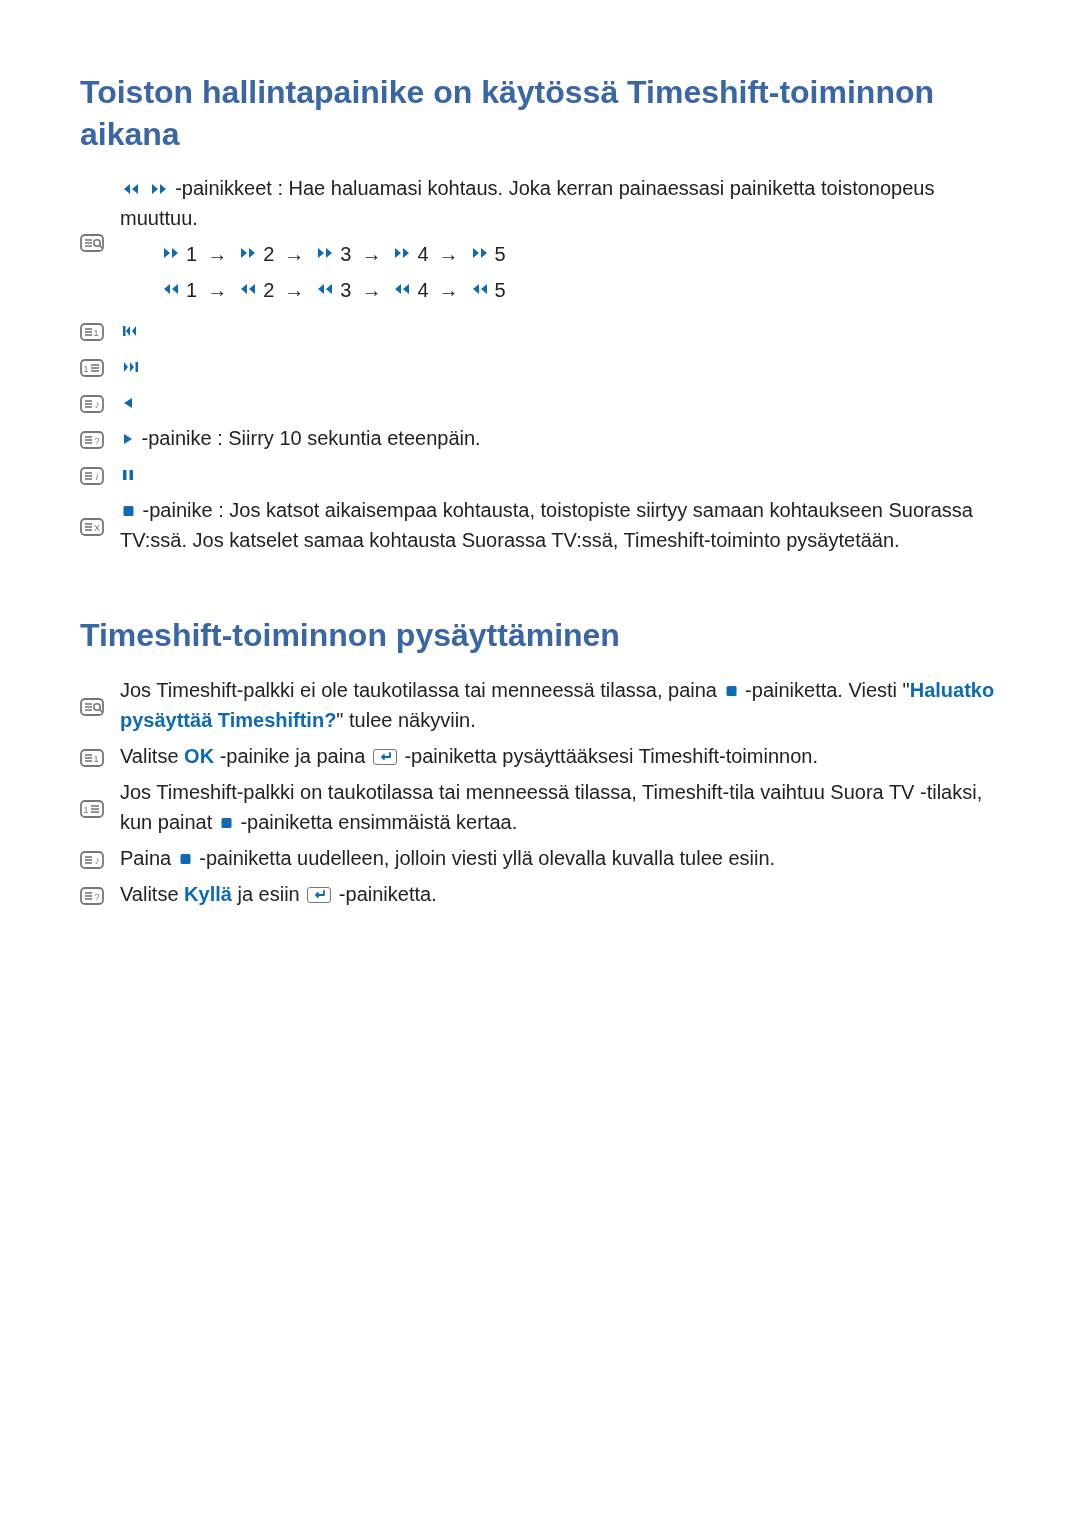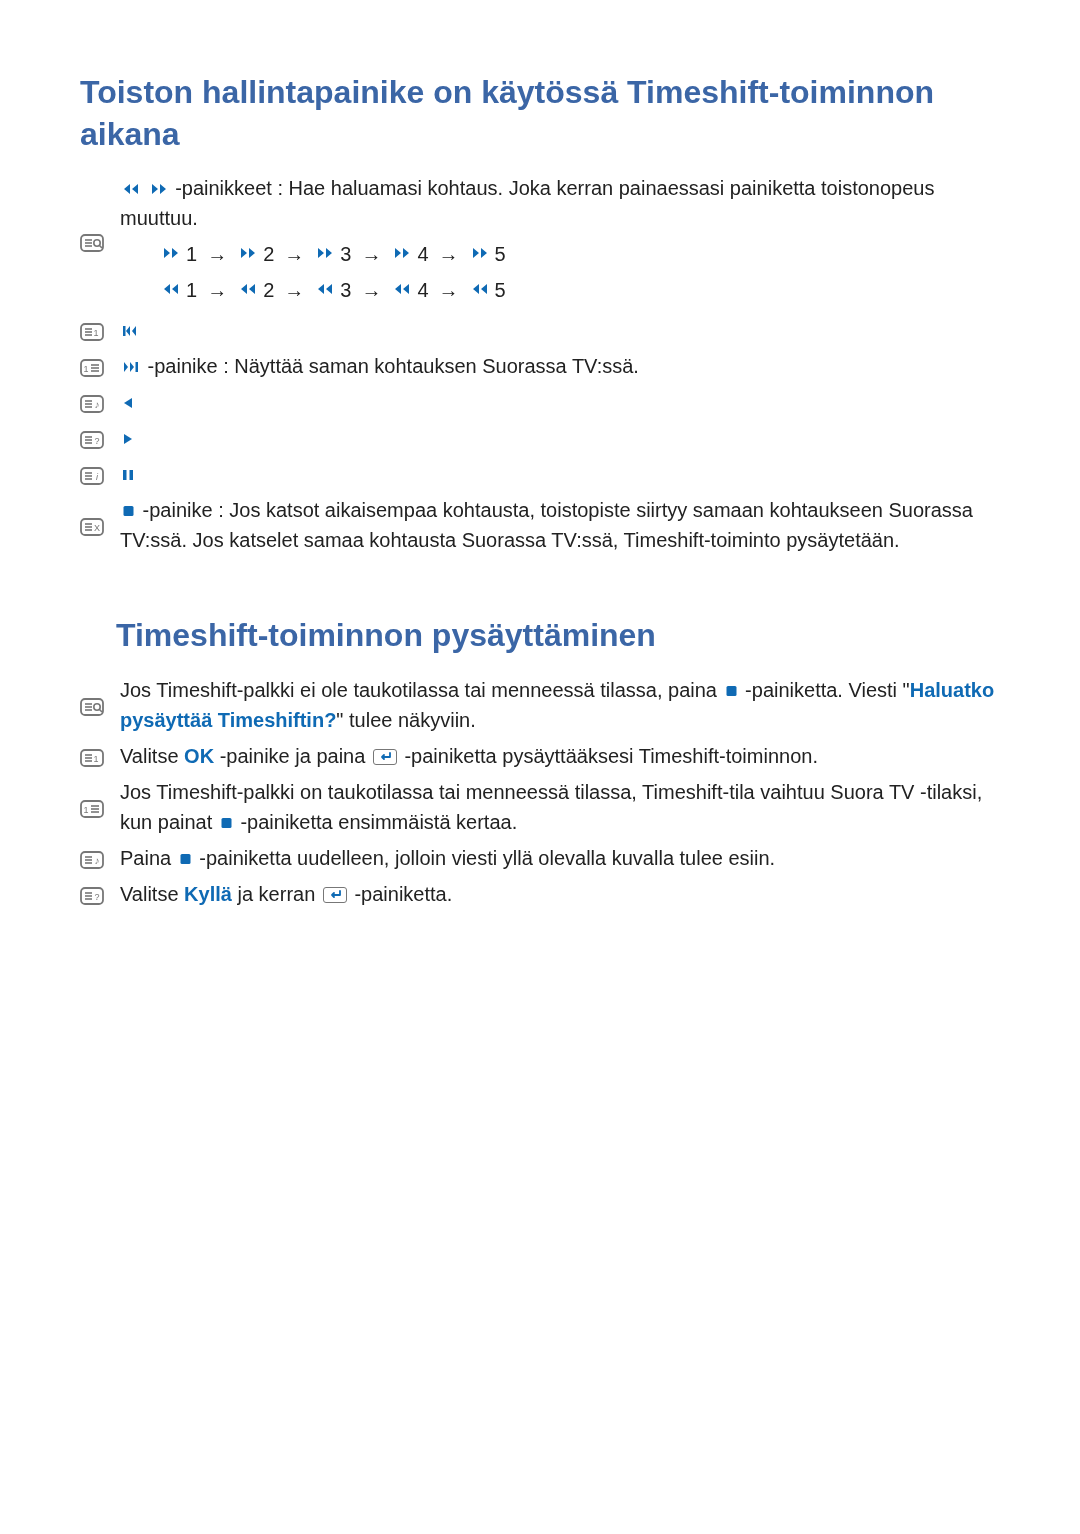--- a/index.html
+++ b/index.html
@@ -17,21 +17,21 @@
     box-sizing: border-box;
     padding: 72px 72px 72px 80px;
   }
   h2.section-title {
     margin: 0 0 18px 0;
     font-size: 32px;
     font-weight: 700;
     color: #3b66a6;
     line-height: 1.3;
   }
-  h2.section-title.second { margin-top: 60px; margin-left: 36px; }
+  h2.section-title.second { margin-top: 60px; }
   .item {
     display: flex;
     align-items: center;
     margin: 6px 0;
   }
   .bullet {
     flex: 0 0 40px;
     width: 40px;
     display: flex;
     align-items: flex-start;
@@ -213,21 +213,20 @@
         <line x1="11" y1="14" x2="19" y2="14" stroke="#777" stroke-width="1.6"></line>
       </svg>
     </span>
     <div class="body">
       <span class="icon-inline">
         <svg width="18" height="14" viewBox="0 0 18 14">
             <path d="M2 2 L6 7 L2 12 Z M8 2 L12 7 L8 12 Z" fill="#0f6ab4"></path>
             <rect x="13.5" y="2" width="2.5" height="10" fill="#0f6ab4"></rect>
           </svg>
       </span>
-      <span> -painike : Näyttää saman kohtauksen Suorassa TV:ssä.</span>
     </div>
   </div>
 
   <div class="item">
     <span class="bullet">
       <svg width="24" height="22" viewBox="0 0 24 22">
           <use href="#listbox-path"></use>
           <text x="17" y="15" font-size="10" fill="#777" font-family="Arial" text-anchor="middle">♪</text>
         </svg>
     </span>
@@ -246,20 +245,21 @@
           <use href="#listbox-path"></use>
           <text x="17" y="15" font-size="9" fill="#777" font-family="Arial" text-anchor="middle">?</text>
         </svg>
     </span>
     <div class="body">
       <span class="icon-inline">
         <svg width="12" height="14" viewBox="0 0 12 14">
             <path d="M2 2 L10 7 L2 12 Z" fill="#0f6ab4"></path>
           </svg>
       </span>
+      <span> -painike : Siirry 10 sekuntia eteenpäin.</span>
     </div>
   </div>
 
   <div class="item">
     <span class="bullet">
       <svg width="24" height="22" viewBox="0 0 24 22">
           <use href="#listbox-path"></use>
           <text x="17" y="15" font-size="9" fill="#777" font-family="Arial" text-anchor="middle" font-style="italic">i</text>
         </svg>
     </span>
@@ -369,21 +369,21 @@
   </div>
 
   <div class="item">
     <span class="bullet">
       <svg width="24" height="22" viewBox="0 0 24 22">
           <use href="#listbox-path"></use>
           <text x="17" y="15" font-size="9" fill="#777" font-family="Arial" text-anchor="middle">?</text>
         </svg>
     </span>
     <div class="body">
-      <span>Valitse </span><span class="blue">Kyllä</span><span> ja kerran </span>
+      <span>Valitse </span><span class="blue">Kyllä</span><span> ja esiin </span>
       <span class="icon-inline enter-box">
         <svg width="14" height="12" viewBox="0 0 14 12">
             <path d="M12 2 V6 H4 M4 6 L6 4 M4 6 L6 8" fill="none" stroke="#0f6ab4" stroke-width="1.8" stroke-linecap="round" stroke-linejoin="round"></path>
           </svg>
       </span>
       <span> -painiketta.</span>
     </div>
   </div>
 
 </div>

